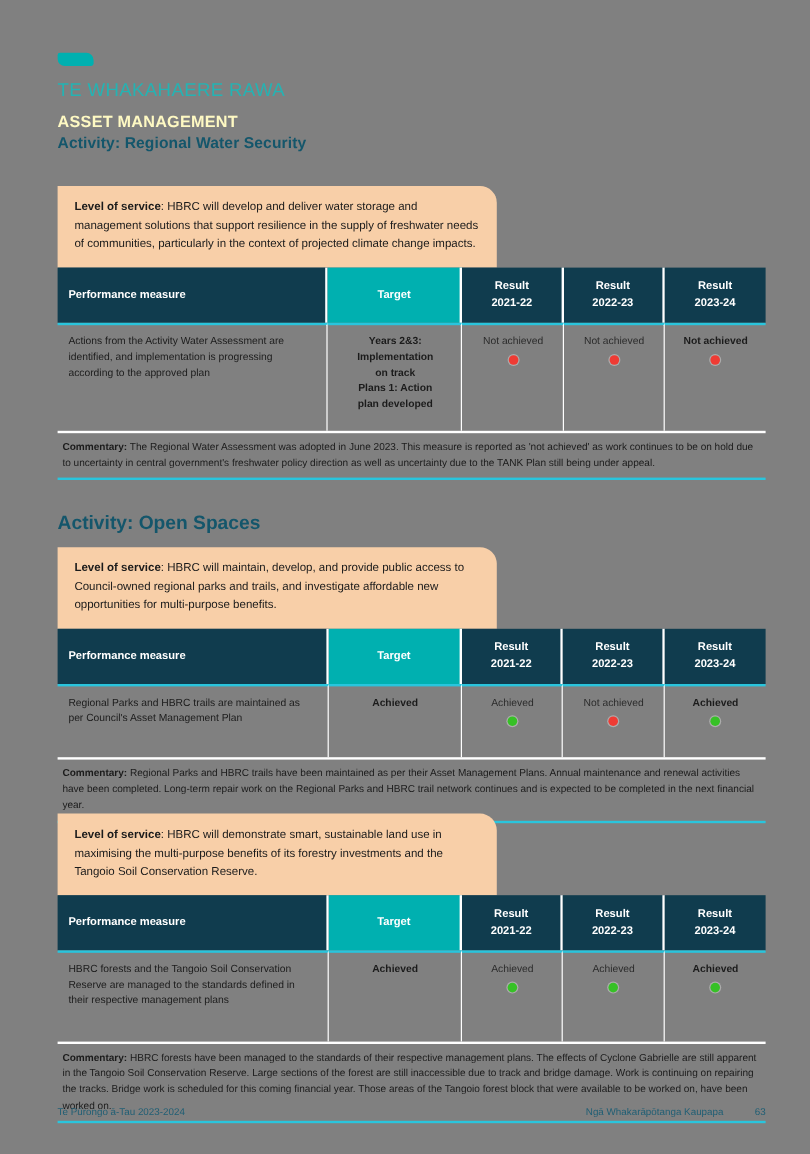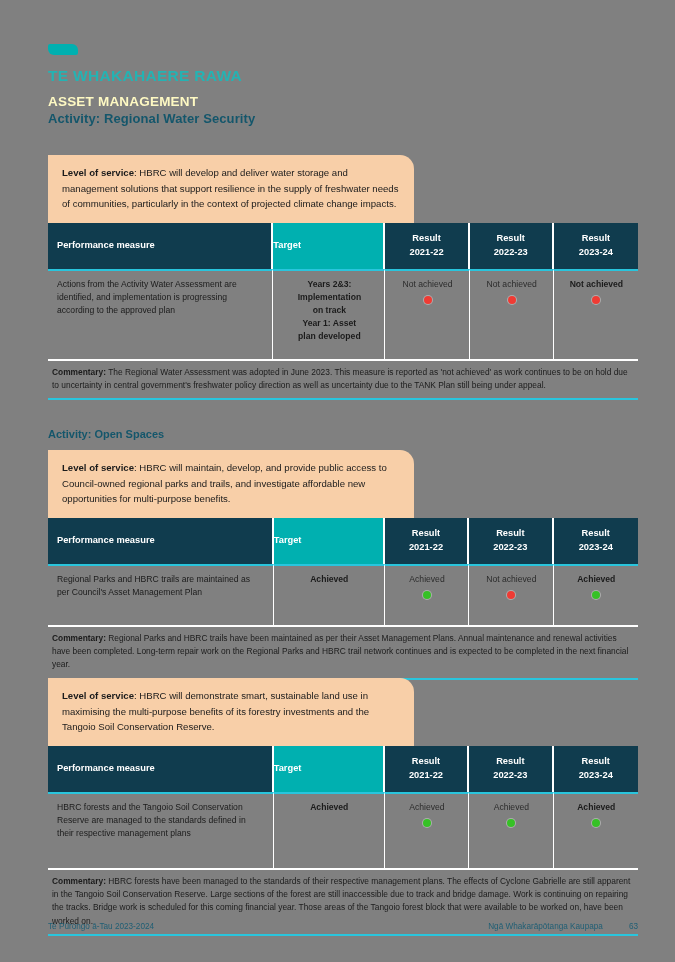--- a/index.html
+++ b/index.html
@@ -31,21 +31,21 @@
   .brand-mark {
     width: 30px;
     height: 11px;
     background: #00b0b0;
     border-radius: 2px 6px 2px 6px;
     margin-bottom: 12px;
   }
 
   .title-maori {
     font-size: 15.5px;
-    font-weight: bold;
+    font-weight: normal;
     letter-spacing: 0.3px;
     color: #24b3b3;
     margin-bottom: 9px;
   }
 
   .title-en {
     font-size: 13.5px;
     font-weight: bold;
     letter-spacing: 0.2px;
     color: #fef9c3;
@@ -56,21 +56,21 @@
     font-size: 13px;
     font-weight: bold;
     color: #14566b;
     letter-spacing: 0.1px;
   }
 
   
   .section { position: absolute; left: 48px; width: 590px; }
 
   .activity-label {
-    font-size: 11px;
+    font-size: 16px;
     font-weight: bold;
     color: #14566b;
     margin-bottom: 10px;
   }
 
   
   .los {
     background: #f8cfa8;
     border-radius: 0 14px 0 0;
     padding: 10px 14px 11px 14px;
@@ -94,21 +94,21 @@
     font-size: 9.3px;
     font-weight: bold;
     height: 46px;
     vertical-align: middle;
     border-right: 2px solid #ffffff;
     line-height: 1.45;
   }
   .tbl th:last-child { border-right: none; }
 
   .th-measure { text-align: left; padding-left: 9px; width: 234px; margin-top: 10px; }
-  .th-target  { background: #00b0b0 !important; text-align: left; width: 114px; }
+  .th-target  { background: #00b0b0 !important; text-align: center; width: 114px; }
   .th-result  { text-align: center; width: 86px; }
 
   .tbl td {
     background: transparent;
     font-size: 8.6px;
     color: #1b1b1b;
     vertical-align: top;
     border-right: 1.4px solid #ffffff;
     border-top: 2px solid #29c5dd;
     padding: 7px 8px 16px 9px;
@@ -197,21 +197,21 @@
           </th>
         </tr>
       </thead>
       <tbody>
         <tr>
           <td class="td-measure">Actions from the Activity Water Assessment are identified, and implementation is progressing according to the approved plan</td>
           <td class="td-center td-target-lines">
             <span class="tl tl-strong">Years 2&amp;3:</span>
             <span class="tl tl-strong">Implementation</span>
             <span class="tl tl-strong">on track</span>
-            <span class="tl">Year 1: Asset</span>
+            <span class="tl">Plans 1: Action</span>
             <span class="tl">plan developed</span>
           </td>
           <td class="td-result">
             <span class="res-label res-faint">Not achieved</span>
             <span class="dot dot-red"></span>
           </td>
           <td class="td-result">
             <span class="res-label res-faint">Not achieved</span>
             <span class="dot dot-red"></span>
           </td>

